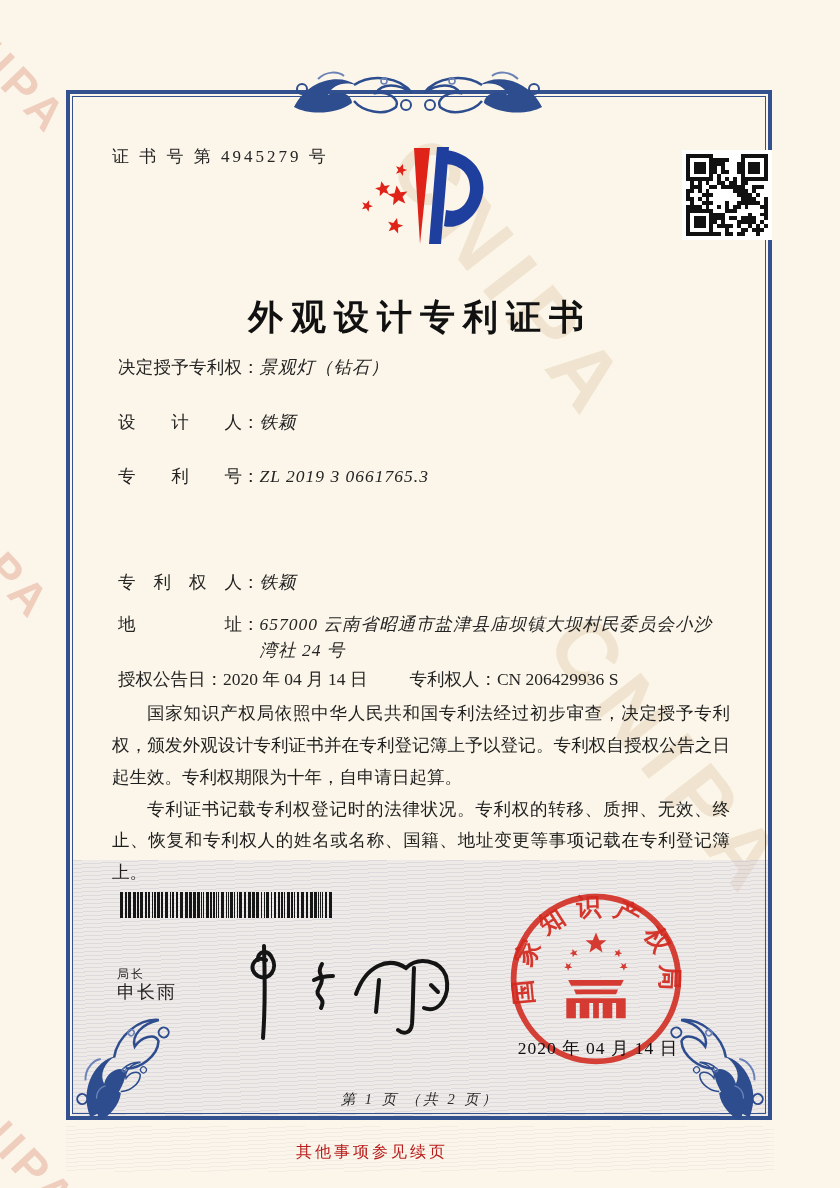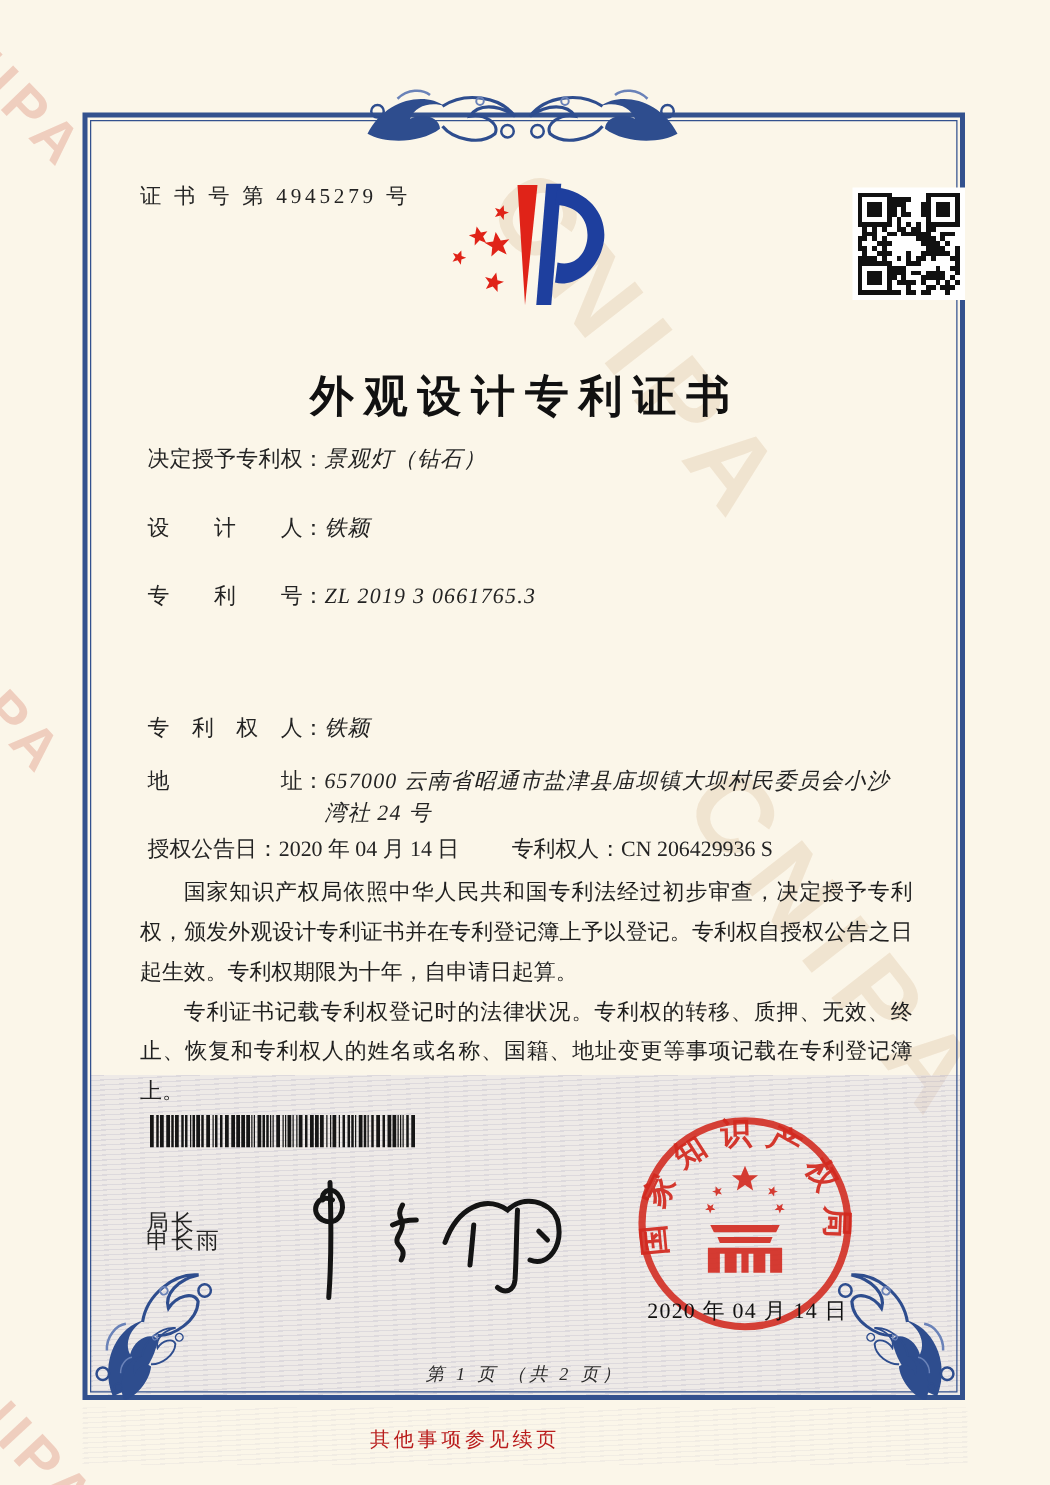--- a/index.html
+++ b/index.html
@@ -45,21 +45,21 @@
   .f-value{display:inline-block;width:460px;vertical-align:top;letter-spacing:1px;font-style:italic;}
   .fy0{top:354px}.fy1{top:409px}.fy2{top:463px}.fy3{top:516px}.fy4{top:569px}.fy5{top:611px}
   .grant-row{position:absolute;left:118px;top:667px;width:620px;font-size:17.5px;display:flex;}
   .grant-pair2{margin-left:42px;}
 
   .body-text{position:absolute;left:112px;top:698px;width:618px;font-size:17.5px;line-height:1.82;
              color:#1f1f1f;text-align:justify;}
   .body-text p{margin:0;text-indent:2em;}
 
   .barcode{position:absolute;left:120px;top:892px;}
-  .sig-title{position:absolute;left:117px;top:966px;font-size:18px;letter-spacing:2px;}
+  .sig-title{position:absolute;left:117px;top:966px;font-size:12px;letter-spacing:2px;}
   .sig-name{position:absolute;left:117px;top:980px;font-size:18px;letter-spacing:2px;}
   .sig-hand{position:absolute;left:228px;top:938px;z-index:3;}
 
   .seal{position:absolute;left:505px;top:888px;z-index:3;mix-blend-mode:multiply;}
   .seal-date{position:absolute;left:498px;top:1036px;width:200px;text-align:center;font-size:17.5px;
              letter-spacing:1px;color:#101010;z-index:4;}
 
   .page-info{position:absolute;left:0;top:1090px;width:840px;text-align:center;font-size:14.5px;
              letter-spacing:3px;color:#2a2a2a;font-style:italic;}
   .continuation{position:absolute;left:0;top:1142px;width:744px;text-align:center;font-size:16px;

